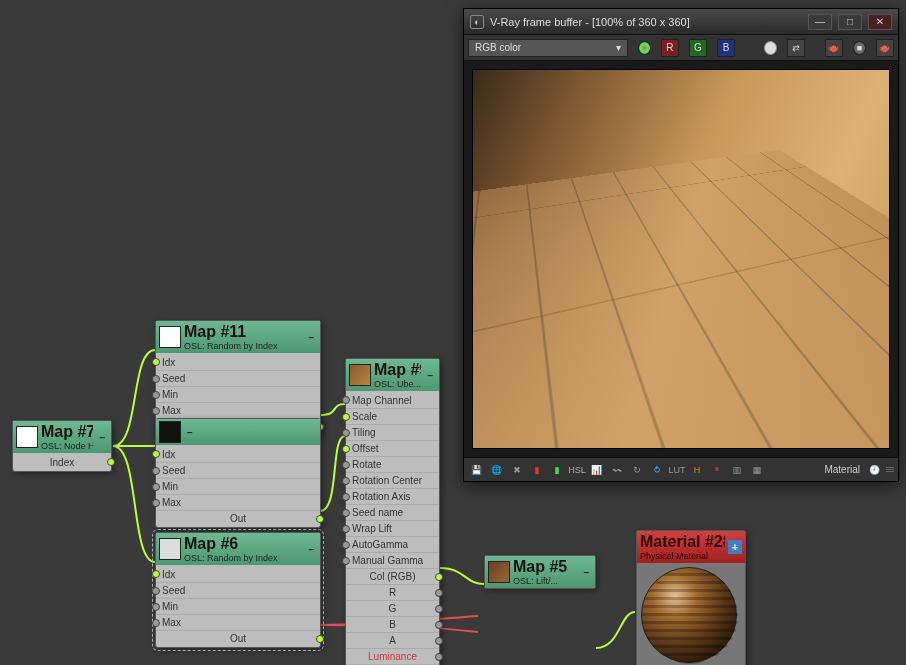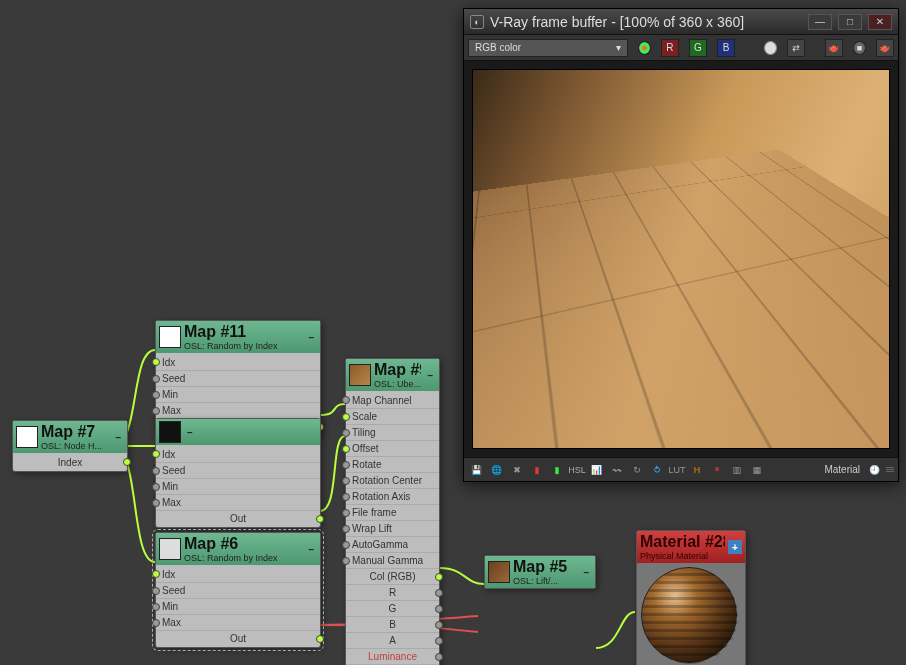--- a/index.html
+++ b/index.html
@@ -24,21 +24,21 @@
 .port.in{left:-4px}
 .port.out{right:-4px}
 .port.on{background:#b9ff3b}
 .mat-body{padding:4px;background:#777}
 .sphere{width:96px;height:96px;border-radius:50%;background:radial-gradient(circle at 35% 30%,#e8c090 0%,#a0682c 25%,#5a3618 55%,#2a1808 80%,#100800 100%);border:1px solid #222}
 .sphere::after{content:"";display:block;width:96px;height:96px;border-radius:50%;background:repeating-linear-gradient(0deg,rgba(0,0,0,.25) 0 3px,transparent 3px 8px)}
 .mat-out{position:relative;height:14px;border-top:1px solid #888}
 .vfb{position:absolute;left:463px;top:8px;width:436px;background:#2a2a2a;border:1px solid #000;box-shadow:0 4px 16px rgba(0,0,0,.6);z-index:10}
 .titlebar{height:26px;background:linear-gradient(#4a4a4a,#2a2a2a);display:flex;align-items:center;padding:0 6px;gap:6px;color:#ddd;border-bottom:1px solid #111}
 .app-icon{width:14px;height:14px;border:1px solid #888;border-radius:2px;display:flex;align-items:center;justify-content:center;font-size:9px;color:#ccc}
-.titlebar-text{flex:1;font-size:14px}
+.titlebar-text{flex:1;font-size:11px}
 .winbtn{width:24px;height:16px;background:#3a3a3a;border:1px solid #555;display:flex;align-items:center;justify-content:center;color:#ccc;font-size:10px;cursor:pointer}
 .winbtn.close{background:#4a2020}
 .toolbar{height:26px;background:#333;display:flex;align-items:center;padding:0 4px;gap:10px;border-bottom:1px solid #111}
 .dropdown{flex:0 0 160px;height:18px;background:#555;color:#ddd;display:flex;align-items:center;padding:0 6px;border:1px solid #222;font-size:10px;justify-content:space-between}
 .tbtn{width:20px;height:18px;border:1px solid #222;display:flex;align-items:center;justify-content:center;font-size:9px;color:#ddd;background:#444;cursor:pointer}
 .tbtn.r{background:#7a2020}.tbtn.g{background:#206a20}.tbtn.b{background:#20307a}
 .tbtn.dot{border-radius:50%;width:14px;height:14px;background:#ddd;border:1px solid #888}
 .spacer{flex:1}
 .viewport{height:396px;background:#1a1a1a;padding:8px}
 .render{width:100%;height:100%;border:1px solid #000;background:linear-gradient(115deg,#3a2a18 0%,#7a5530 18%,#c89858 45%,#ddb075 70%,#c09555 100%);position:relative;overflow:hidden}
@@ -58,21 +58,21 @@
   <path d="M113 446 C140 446 130 446 155 446" stroke="#b9ff3b" stroke-width="2" fill="none"></path>
   <path d="M113 446 C140 446 130 562 155 562" stroke="#b9ff3b" stroke-width="2" fill="none"></path>
   <path d="M320 415 C340 415 330 404 345 404" stroke="#b9ff3b" stroke-width="2" fill="none"></path>
   <path d="M320 511 C340 511 330 436 345 436" stroke="#b9ff3b" stroke-width="2" fill="none"></path>
   <path d="M320 625 C380 625 420 625 478 632" stroke="#e05050" stroke-width="2" fill="none"></path>
   <path d="M320 625 C380 625 420 620 478 616" stroke="#e05050" stroke-width="2" fill="none"></path>
   <path d="M440 568 C465 568 465 584 484 584" stroke="#b9ff3b" stroke-width="2" fill="none"></path>
   <path d="M596 648 C620 648 620 612 635 612" stroke="#b9ff3b" stroke-width="2" fill="none"></path>
 </svg>
 
-<div class="node" style="left:12px;top:420px;width:116px">
+<div class="node" style="left:12px;top:420px;width:100px">
   <div class="node-header green">
     <div class="swatch" style="background:#fff"></div>
     <div class="hdr-txt">
       <div class="hdr-title">Map #7</div>
       <div class="hdr-sub">OSL: Node H...</div>
     </div>
     <div class="collapse">–</div>
   </div>
   <div class="rows">
     <div class="row out">
@@ -210,21 +210,21 @@
     <div class="row">
           <div class="port in"></div>
           <span>Rotation Center</span>
         </div>
     <div class="row">
           <div class="port in"></div>
           <span>Rotation Axis</span>
         </div>
     <div class="row">
           <div class="port in"></div>
-          <span>File frame</span>
+          <span>Seed name</span>
         </div>
     <div class="row">
           <div class="port in"></div>
           <span>Wrap Lift</span>
         </div>
     <div class="row">
           <div class="port in"></div>
           <span>AutoGamma</span>
         </div>
     <div class="row">

